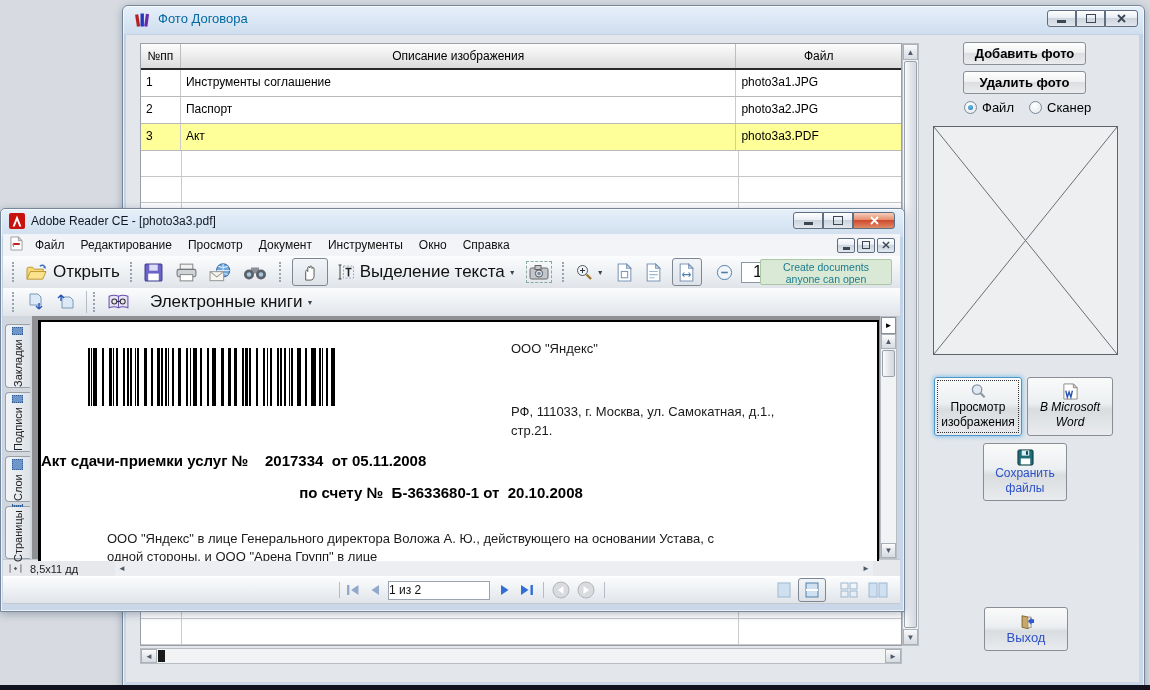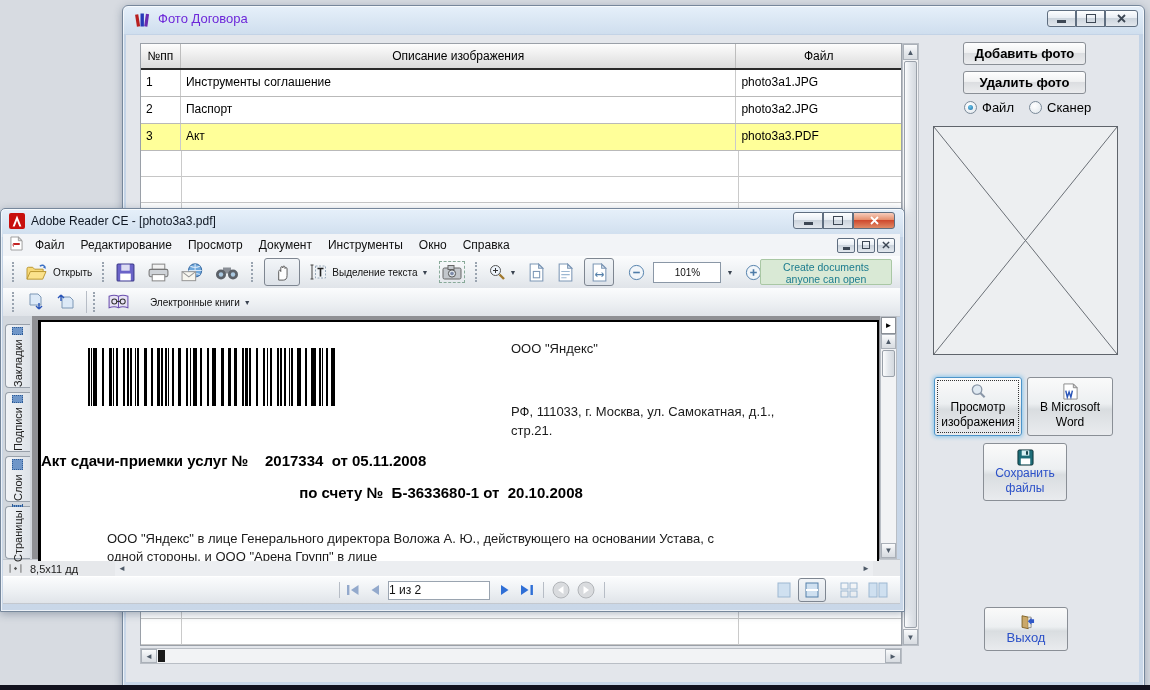--- a/index.html
+++ b/index.html
@@ -6,21 +6,21 @@
   body{font-family:"Liberation Sans",sans-serif;}
   .screen{position:relative;width:1150px;height:690px;background:#d7dbe1;overflow:hidden;}
   .ab{position:absolute;}
   .ml{white-space:pre-line;}
   .pre{white-space:pre;}
 
   
   .aero{border:1px solid #76879b;border-radius:6px 6px 0 0;
         background:linear-gradient(180deg,#e6f0fa,#cfdeee 28px,#c3d3e6 28px,#c9d7e8);
         box-shadow:inset 0 0 0 1px rgba(255,255,255,.65),0 2px 8px rgba(40,60,90,.35);}
-  .titletext{font-size:13px;color:#6d28d9;}
+  .titletext{font-size:13px;color:#0369a1;}
   .wc{box-sizing:border-box;height:17px;border:1px solid #5f6e80;
       background:linear-gradient(180deg,#fdfeff,#e9eef4 45%,#ccd4dd 50%,#e3e8ee);
       display:flex;align-items:center;justify-content:center;}
   .wc-red{background:linear-gradient(180deg,#f7cdbd,#e5906f 45%,#cf4a2f 50%,#e08a66);}
   .glyph-bar{width:9px;height:3px;background:#3d4754;}
   .glyph-box{width:8px;height:7px;border:1.5px solid #3d4754;background:transparent;}
 
   
   .sbtn{box-sizing:border-box;border:1px solid #8a8f96;border-radius:3px;
         background:linear-gradient(180deg,#fefefe,#f0f1f2 45%,#dcdee1 50%,#ebecee);
@@ -47,21 +47,21 @@
           font-size:8px;color:#4e5a68;}
   .sb-thumb{box-sizing:border-box;background:linear-gradient(90deg,#fbfcfd,#e3e7ec 50%,#d4d9df);
             border:1px solid #9aa1aa;border-radius:2px;}
 
   
   .tbar{background:linear-gradient(180deg,#fbfcfd,#edf0f3 55%,#e0e4e9);border-bottom:1px solid #c3c8cf;}
   .grip{width:3px;border-left:2px dotted #9aa4b0;height:20px;}
   .vsep{width:1px;background:#b7bdc6;height:22px;}
   .tool{display:flex;align-items:center;justify-content:center;}
   .tool-sel{border:1px solid #7e8691;border-radius:3px;background:linear-gradient(180deg,#f2f5f8,#dde2e8);}
-  .lbl{font-size:10px;color:#111;}
+  .lbl{font-size:17px;color:#111;}
   .dd{font-size:7px;color:#3a4350;margin-left:4px;}
   .menu-item{font-size:12px;color:#111;padding:3px 8px;}
   .promo{box-sizing:border-box;background:#d9e9d5;border:1px solid #a9c7a4;border-radius:2px;
          color:#1b7b8e;font-size:10.5px;line-height:12px;text-align:center;padding-top:1px;}
 
   
   .vtab{box-sizing:border-box;writing-mode:vertical-rl;transform:rotate(180deg);
         font-size:11px;color:#222;text-align:center;
         background:linear-gradient(90deg,#dde2e8,#f2f4f7);
         border:1px solid #98a0aa;border-left:none;border-radius:0 4px 4px 0;
@@ -172,21 +172,21 @@
   </div>
 
   <div class="ab bigbtn focused" style="left:934px;top:377px;width:88px;height:59px;">
     <svg width="17" height="17" viewBox="0 0 18 18">
       <circle cx="7.5" cy="7" r="5" fill="#dfe9f2" stroke="#8a97a8" stroke-width="1.4"></circle>
       <path d="M11 10.5 L15.5 15" stroke="#8a97a8" stroke-width="2.2"></path>
       </svg>
     <span class="ml">Просмотр
 изображения</span>
   </div>
-  <div class="ab bigbtn" style="left:1027px;top:377px;width:86px;height:59px;">
+  <div class="ab bigbtn" style="left:1027px;top:377px;width:86px;height:59px;font-style:italic;">
     <svg width="17" height="17" viewBox="0 0 18 18">
       <path d="M2 1 h10 l4 4 v12 h-14z" fill="#fff" stroke="#888"></path>
       <path d="M12 1 l4 4 h-4z" fill="#ddd" stroke="#888"></path>
       <path d="M4 8 l1.6 7 1.9-5.5 1.9 5.5 1.6-7" fill="none" stroke="#2a55b8" stroke-width="1.5"></path>
       </svg>
     <span class="ml">В Microsoft
 Word</span>
   </div>
   <div class="ab bigbtn" style="left:983px;top:443px;width:84px;height:58px;">
     <svg width="17" height="17" viewBox="0 0 18 18">

